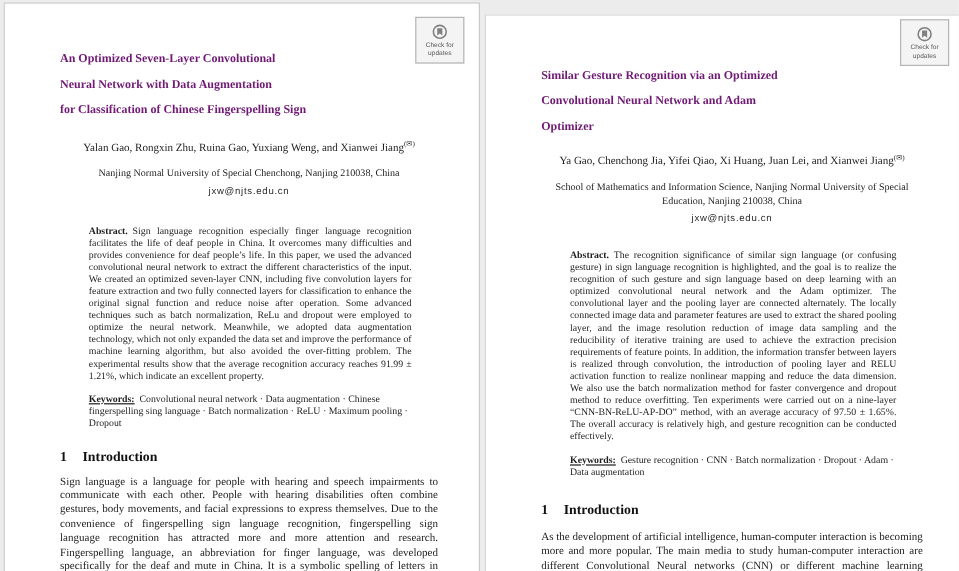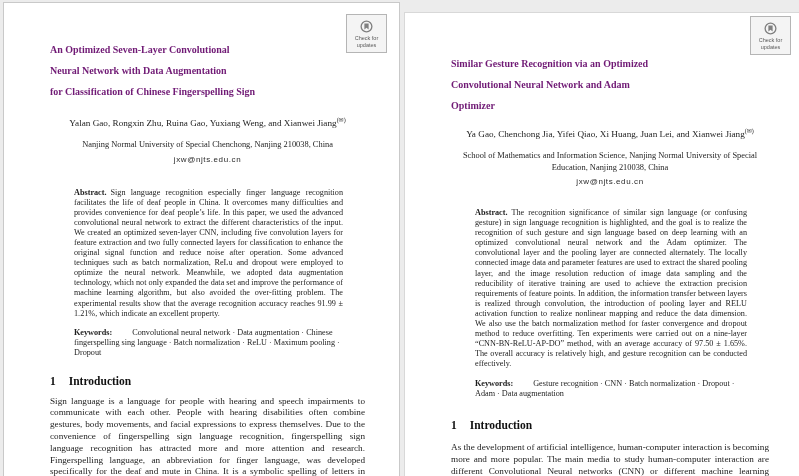--- a/index.html
+++ b/index.html
@@ -45,21 +45,21 @@
   .page--right .authors { margin-top: 12px; }
   .authors sup { font-size: 6px; line-height: 0; }
   .affil { margin: 9px auto 4px; text-align: center; font-size: 8.4px; line-height: 11.5px; max-width: 300px; }
   .email { margin: 2px 0 0; text-align: center; font-family: Liberation Sans, sans-serif; font-size: 8px; letter-spacing: 0.6px; color: #2a2a2a; }
   .email span { cursor: pointer; }
   
   .abstract { margin: 24px 22px 0 24px; font-size: 8.2px; line-height: 10.1px; text-align: justify; }
   .page--right .abstract { margin-top: 22px; }
   .abstract b { margin-right: 4px; }
   .keywords { margin: 9px 22px 0 24px; font-size: 8.2px; line-height: 10.3px; text-align: left; }
-  .keywords b { margin-right: 20px; }
+  .keywords b { margin-right: 4px; text-decoration: underline; }
   
   .section-heading { margin: 16px 0 0; font-size: 11.5px; font-weight: bold; color: #111; display: flex; }
   .page--right .section-heading { margin-top: 20px; }
   .section-heading .sec-num { margin-right: 13px; }
   .body-text { margin: 11px 0 0; font-size: 9.2px; line-height: 11.8px; text-align: justify; }
   .page--left .body-text { margin-top: 9px; }
 </style>
 </head>
 <body>
 

